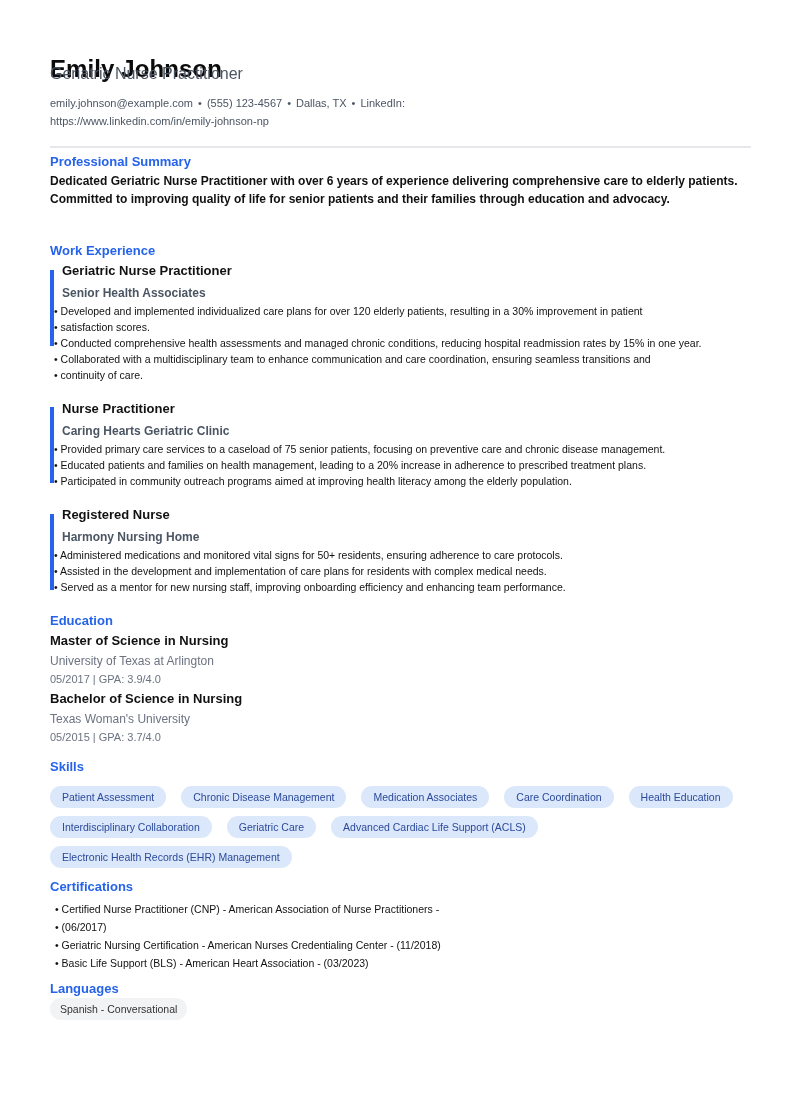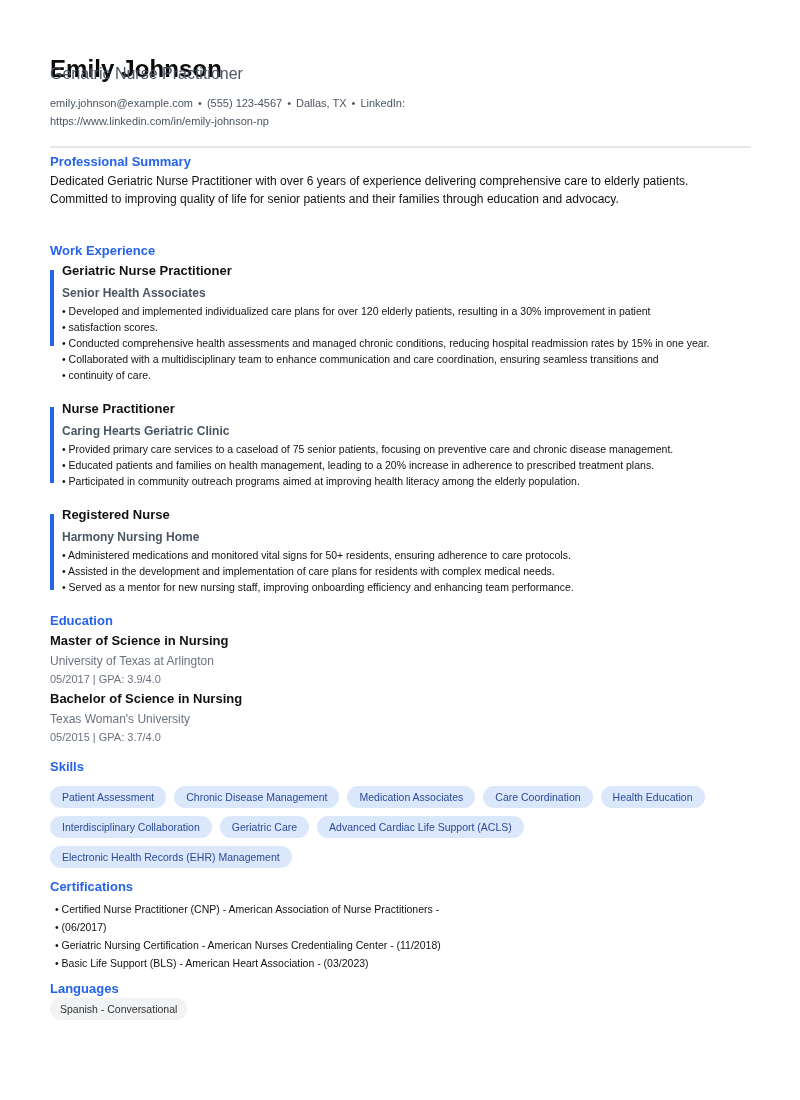--- a/index.html
+++ b/index.html
@@ -32,58 +32,58 @@
       background: #e5e7eb;
     }
 
     .section-title {
       position: absolute; left: 0;
       font-size: 13px; font-weight: bold; color: #2563eb;
     }
 
     .summary {
       position: absolute; top: 172px; left: 0; width: 701px;
-      font-size: 12px; line-height: 18px; color: #111111;
+      font-size: 12px; line-height: 18px; color: #111111; font-weight: bold;
     }
 
     .job { position: absolute; left: 0; width: 701px; }
     .job .bar {
       position: absolute; left: 0; top: 0; width: 4px; height: 76px;
       background: #2563eb;
     }
     .job .job-title {
       position: absolute; left: 12px; top: 0;
       font-size: 13px; font-weight: bold; color: #111111;
     }
     .job .company {
       position: absolute; left: 12px; top: 22px;
       font-size: 12px; font-weight: bold; color: #4b5563;
     }
     .job ul {
-      position: absolute; left: 12px; top: 40px; list-style: none;
+      position: absolute; left: 4px; top: 40px; list-style: none;
       font-size: 10.5px; line-height: 16px; color: #111111;
     }
     .job li::before { content: "• "; }
 
     .edu-degree {
       position: absolute; left: 0;
       font-size: 13px; font-weight: bold; color: #111111;
     }
     .edu-school {
       position: absolute; left: 0;
       font-size: 12px; color: #6b7280;
     }
     .edu-meta {
       position: absolute; left: 0;
       font-size: 11px; color: #6b7280;
     }
 
     .chips {
       position: absolute; left: 0; top: 786px; width: 701px;
-      display: flex; flex-wrap: wrap; gap: 8px 8px;
+      display: flex; flex-wrap: wrap; gap: 8px 15px;
     }
     .chip {
       height: 22px; line-height: 22px; padding: 0 12px;
       border-radius: 11px; background: #dbe7fb; color: #2b4a9a;
       font-size: 10.5px; white-space: nowrap;
     }
 
     .certs {
       position: absolute; left: 5px; top: 900px; list-style: none;
       font-size: 10.5px; line-height: 18px; color: #111111;

